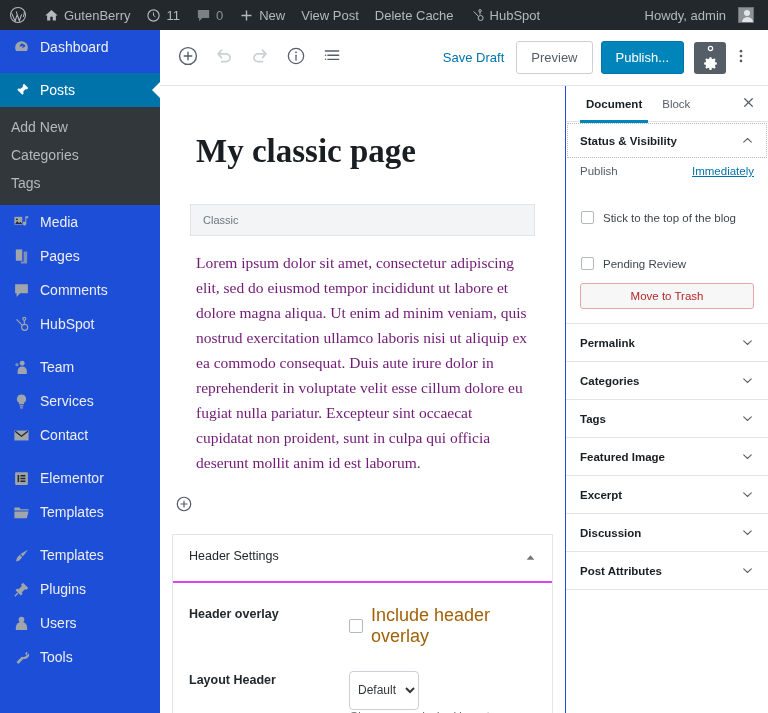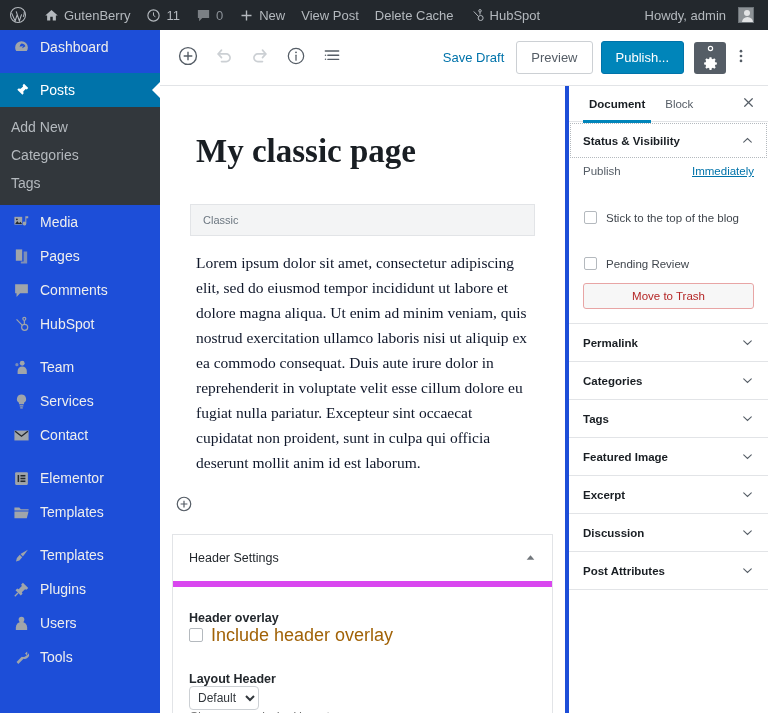--- a/index.html
+++ b/index.html
@@ -178,51 +178,50 @@
     border: 1px solid #e2e4e7;
     background: #f3f4f5;
     padding: 9px 12px;
     font-size: 11px; color: #6c7781;
     cursor: text;
   }
   .post-content {
     font-family: "Liberation Serif", serif;
     font-size: 15.5px;
     line-height: 1.62;
-    color: #0f172a;
+    color: #701a75;
     padding: 14px 36px 0 36px;
   }
   .inserter-row { padding: 18px 0 0 12px; }
   .inserter-btn {
     width: 24px; height: 24px;
     display: flex; align-items: center; justify-content: center;
     color: #555d66; cursor: pointer;
     background: none; border: none;
   }
 
   
   .metabox {
     margin: 16px 12px 0 12px;
     border: 1px solid #e2e4e7;
     border-bottom: none;
     background: #fff;
   }
   .metabox-head {
-    display: flex; align-items: center;
+    display: flex; 
     justify-content: space-between;
     padding: 14px 16px;
-    border-bottom: 6px solid #d946ef;
+    border-bottom: 2px solid #d946ef;
     cursor: pointer;
   }
   .metabox-title { font-size: 12.5px; color: #23282d; }
   .metabox-body { padding: 22px 16px 22px 16px; }
   .mb-row {
     display: flex; align-items: flex-start;
     margin-bottom: 24px;
-    flex-direction: column;
   }
   .mb-label {
     width: 160px; flex: none;
     font-size: 12.5px; font-weight: bold; color: #23282d;
     padding-top: 2px;
   }
   .mb-field { flex: 1; }
   .cb-line { display: flex; align-items: center; gap: 8px; }
   .wp-checkbox {
     width: 14px; height: 14px;
@@ -230,33 +229,33 @@
     background: #fff; border-radius: 2px;
     flex: none; cursor: pointer;
   }
   .cb-text { font-size: 18px; color: #a16207; }
   .wp-select {
     font-family: "Liberation Sans", sans-serif;
     font-size: 12px; color: #32373c;
     border: 1px solid #ccd0d4;
     background: #fff;
     border-radius: 4px;
-    height: 24px; padding: 0 4px;
+    height: 39px; padding: 0 4px;
     min-width: 70px;
     cursor: pointer;
   }
   .mb-help {
     font-size: 11.5px; font-style: italic;
     color: #666; margin-top: 0;
   }
 
   
   #edit-sidebar {
     width: 203px; height: 627px;
-    border-left: 4px solid #1d4ed8;
+    border-left: 1px solid #1d4ed8;
     background: #fff;
     overflow: hidden;
   }
   .sb-tabs {
     display: flex; align-items: center;
     height: 36px;
     border-bottom: 1px solid #e2e4e7;
     position: relative;
     padding-left: 10px;
   }

